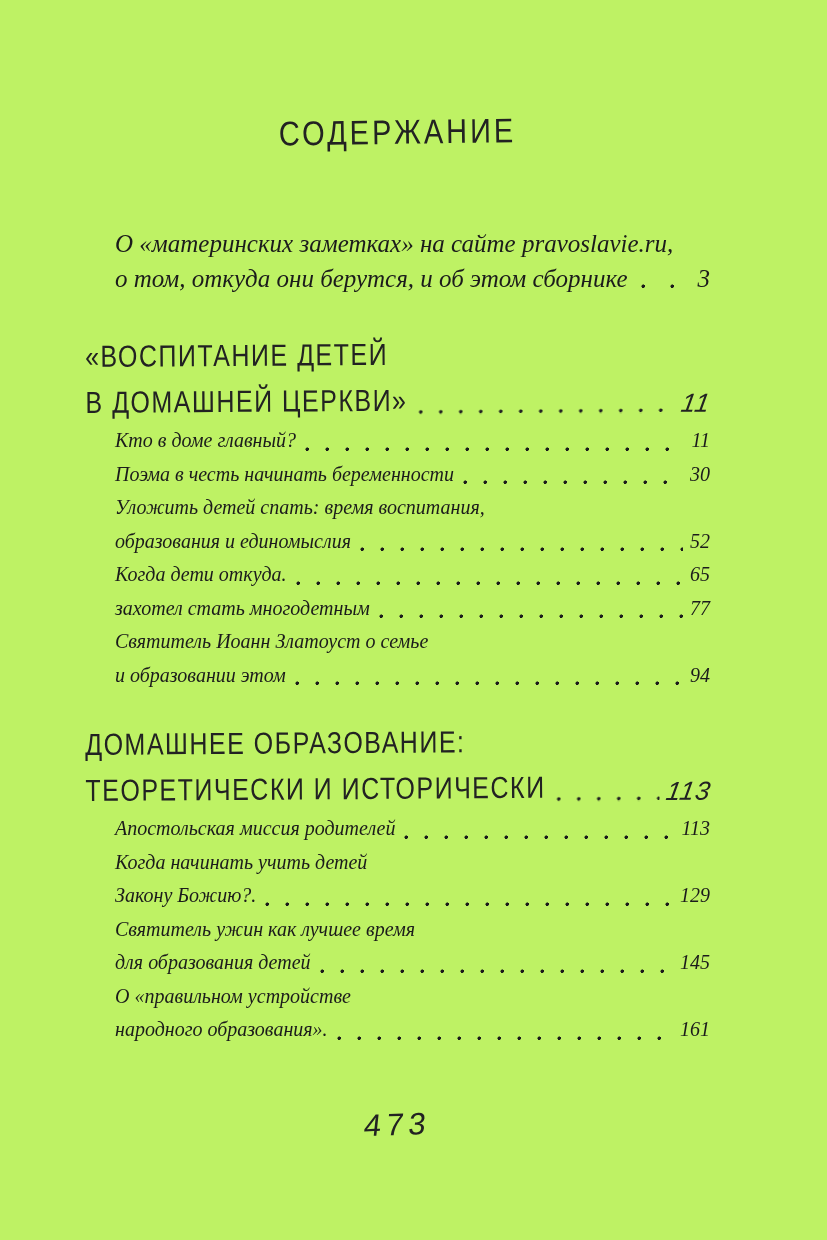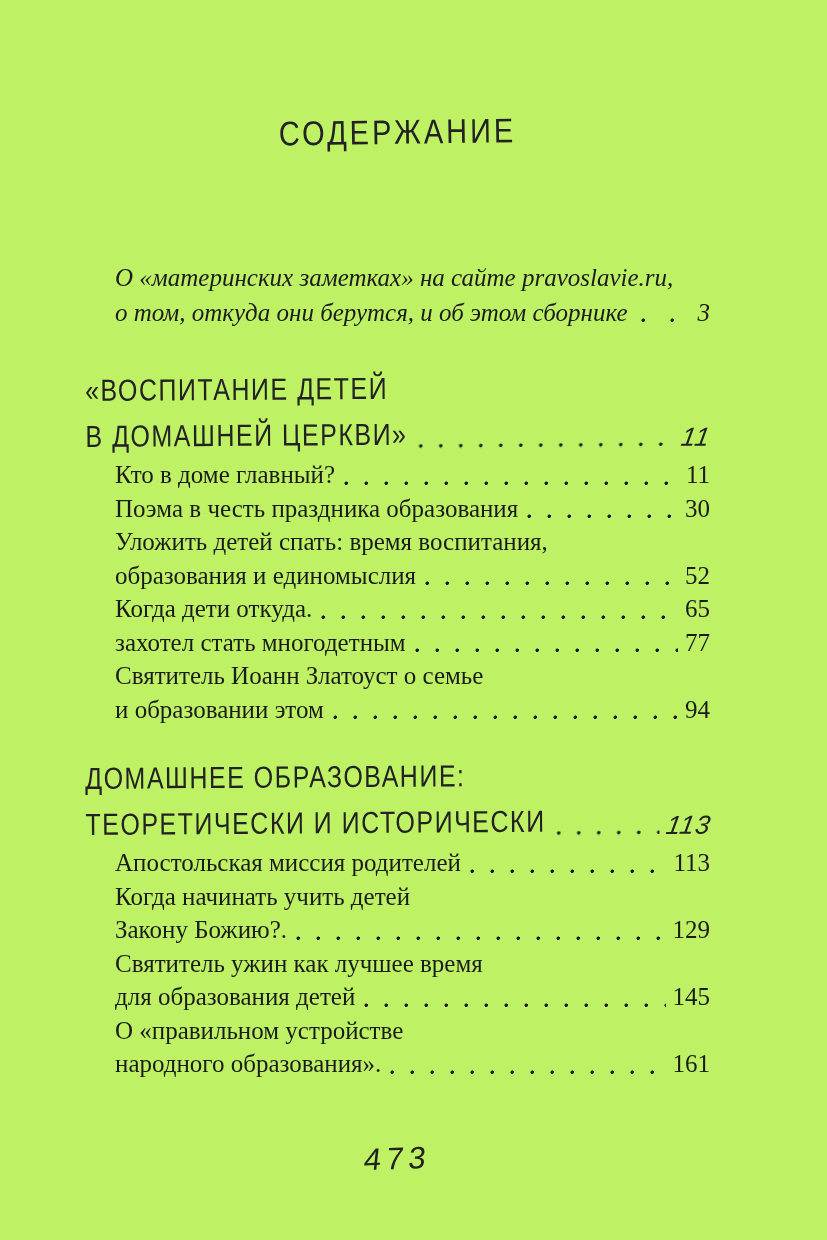--- a/index.html
+++ b/index.html
@@ -33,40 +33,41 @@
     letter-spacing: 3px;
     transform: rotate(-0.8deg) scaleY(1.18);
   }
   
   .toc {
     margin-left: 85px;
     width: 625px;
   }
   .block { box-sizing: border-box; }
   .intro {
-    margin-top: 108px;
+    margin-top: 74px;
     padding-left: 30px;
     font-style: italic;
     font-size: 25px;
     line-height: 35px;
   }
   .heading {
     margin-top: 42px;
     font-size: 25px;
     line-height: 46px;
     letter-spacing: 1.5px;
     transform: rotate(-0.4deg) ;
     transform-origin: left top;
   }
   .heading .txt { transform: scaleY(1.22); transform-origin: left bottom; display: inline-block; }
   .entries {
     margin-top: -6px;
     padding-left: 30px;
-    font-size: 25px;
+    font-size: 20px;
     line-height: 33.5px;
+    font-style: italic;
   }
   .entries + .heading { margin-top: 34px; }
   
   .row {
     display: flex;
     align-items: baseline;
   }
   .txt { flex: 0 0 auto; }
   .leader {
     flex: 1 1 auto;
@@ -133,21 +134,21 @@
 
     <div class="block entries">
 
       <div class="row">
         <span class="txt">Кто в доме главный?</span>
         <span class="leader"></span>
         <span class="pg">11</span>
       </div>
 
       <div class="row">
-        <span class="txt">Поэма в честь праздника образования</span>
+        <span class="txt">Поэма в честь начинать беременности</span>
         <span class="leader"></span>
         <span class="pg">30</span>
       </div>
 
       <div class="row">
         <span class="txt">Уложить детей спать: время воспитания,</span>
       </div>
       <div class="row">
         <span class="txt">образования и единомыслия</span>
         <span class="leader"></span>

